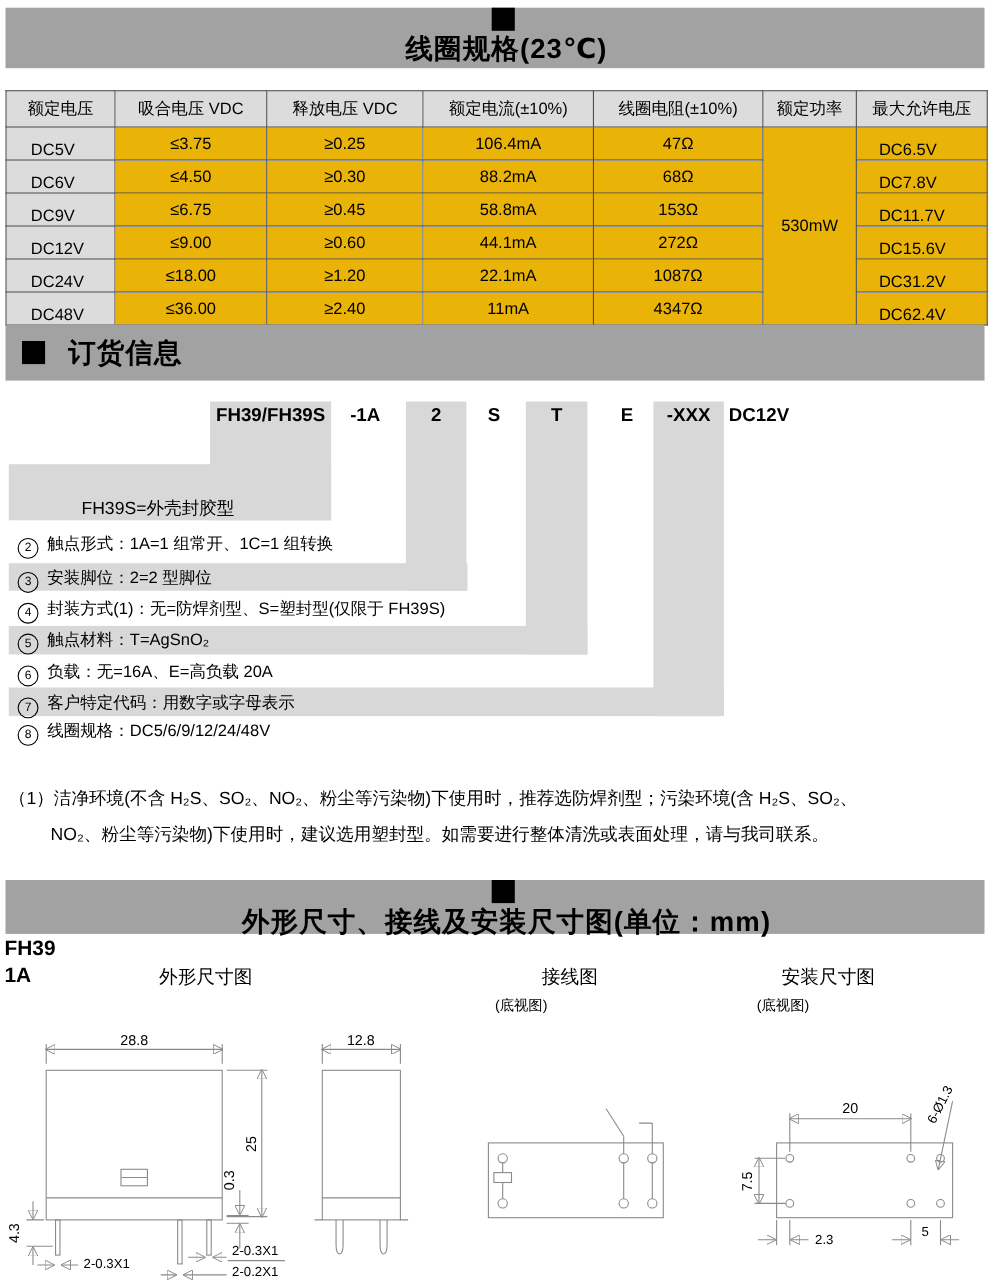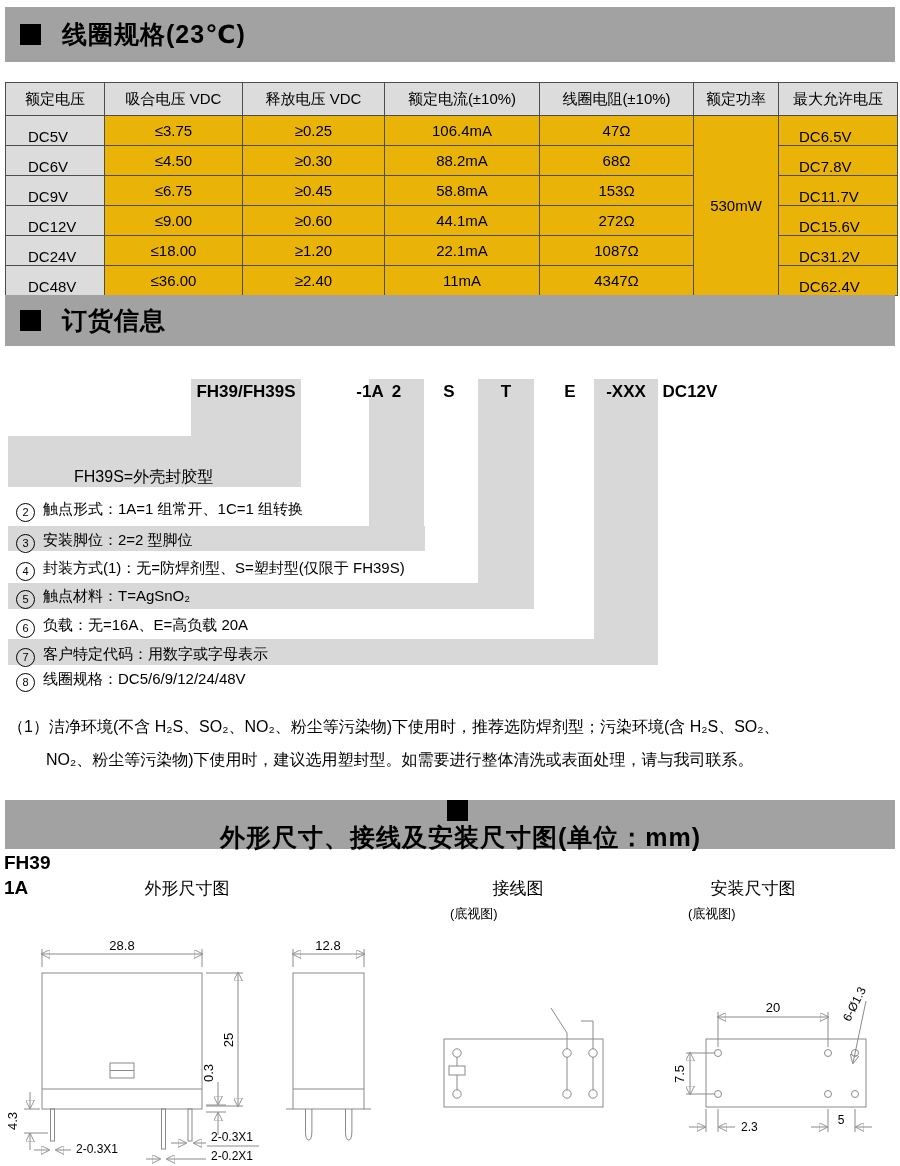--- a/index.html
+++ b/index.html
@@ -16,21 +16,21 @@
   #coil-table th,#coil-table td{border:1px solid #4d4d4d;text-align:center;font-size:15px;
         font-weight:400;padding:0;overflow:hidden;white-space:nowrap;}
   #coil-table th{height:32px;background:#dcdcdc;}
   #coil-table td{height:24px;background:#eab308;}
   #coil-table td.c-rated{background:#dcdcdc;}
   .paircell{display:flex;justify-content:flex-start;align-items:center;height:100%;margin-top:12px;}
   .c-rated .paircell{padding:0 16px 0 22px;}
   .c-max  .paircell{padding:0 22px 0 20px;}
 
   
-  #ordering{position:absolute;top:369px;left:0;width:820px;height:322px;}
+  #ordering{position:absolute;top:355px;left:0;width:820px;height:322px;}
   #ordering .shade{position:absolute;background:#d8d8d8;}
   #ordering .code{position:absolute;top:12px;height:22px;line-height:22px;
         font-size:17px;font-weight:700;text-align:center;}
   .ord-item{position:absolute;left:16px;height:22px;line-height:22px;font-size:15px;white-space:nowrap;}
   .ord-num{display:inline-block;width:17px;height:17px;line-height:16px;border:1px solid #000;
         border-radius:50%;text-align:center;font-size:11px;margin-right:8px;vertical-align:-2px;}
   .ord-sub{position:absolute;left:74px;font-size:16px;height:22px;line-height:22px;}
 
   
   #note{position:absolute;top:710px;left:8px;width:884px;font-size:16px;line-height:33px;color:#000;}
@@ -45,21 +45,21 @@
   #drawings{position:absolute;top:930px;left:0;}
   #drawings line,#drawings rect,#drawings path,#drawings circle{stroke:#8a8a8a;stroke-width:1;fill:none;}
   #drawings text{fill:#000;font-size:13px;font-family:"Liberation Sans","DejaVu Sans",sans-serif;stroke:none;}
   #drawings text.sm{font-size:12px;}
 </style>
 </head>
 <body>
 
 <div id="page">
 
-  <div class="bar" style="top:7px;height:55px;">
+  <div class="bar" style="top:7px;height:55px;flex-direction:column;">
     <span class="sq"></span>
     <span class="t">线圈规格(23℃)</span>
   </div>
 
   <table id="coil-table">
     <colgroup>
       <col style="width:99px">
         <col style="width:138px">
         <col style="width:142px">
         <col style="width:155px">
@@ -199,21 +199,21 @@
     <div class="shade" style="left:191px;top:10px;width:110px;height:108px;"></div>
     <div class="shade" style="left:369px;top:10px;width:55px;height:172px;"></div>
     <div class="shade" style="left:478px;top:10px;width:56px;height:230px;"></div>
     <div class="shade" style="left:594px;top:10px;width:64px;height:286px;"></div>
     <div class="shade" style="left:8px;top:67px;width:293px;height:51px;"></div>
     <div class="shade" style="left:8px;top:157px;width:417px;height:25px;"></div>
     <div class="shade" style="left:8px;top:214px;width:526px;height:26px;"></div>
     <div class="shade" style="left:8px;top:270px;width:650px;height:26px;"></div>
 
     <div class="code" style="left:191px;width:110px;">FH39/FH39S</div>
-    <div class="code" style="left:302px;width:60px;margin-left:38px;">-1A</div>
+    <div class="code" style="left:302px;width:60px;">-1A</div>
     <div class="code" style="left:369px;width:55px;">2</div>
     <div class="code" style="left:424px;width:50px;">S</div>
     <div class="code" style="left:478px;width:56px;">T</div>
     <div class="code" style="left:545px;width:50px;">E</div>
     <div class="code" style="left:594px;width:64px;">-XXX</div>
     <div class="code" style="left:658px;width:64px;">DC12V</div>
 
     <div class="ord-sub" style="top:97px;">FH39S=外壳封胶型</div>
     <div class="ord-item" style="top:129px;"><span class="ord-num">2</span><span>触点形式：1A=1 组常开、1C=1 组转换</span></div>
     <div class="ord-item" style="top:160px;"><span class="ord-num">3</span><span>安装脚位：2=2 型脚位</span></div>

